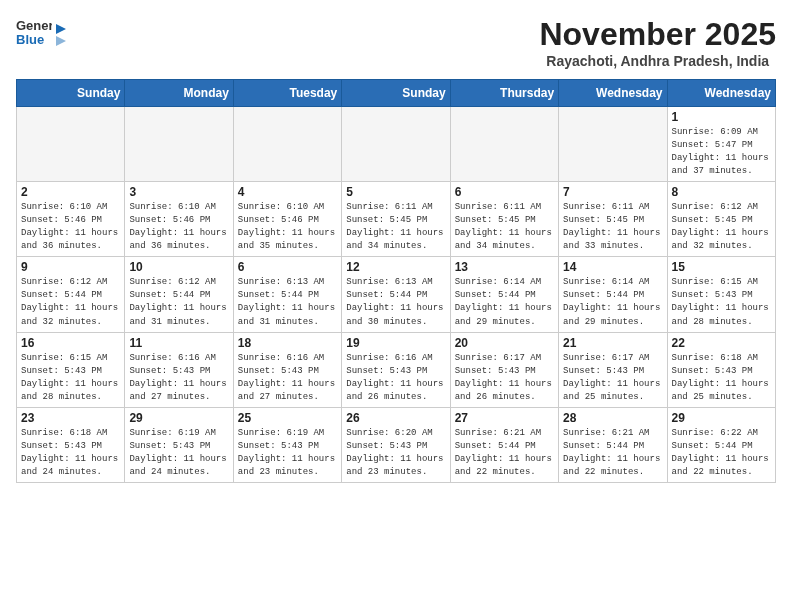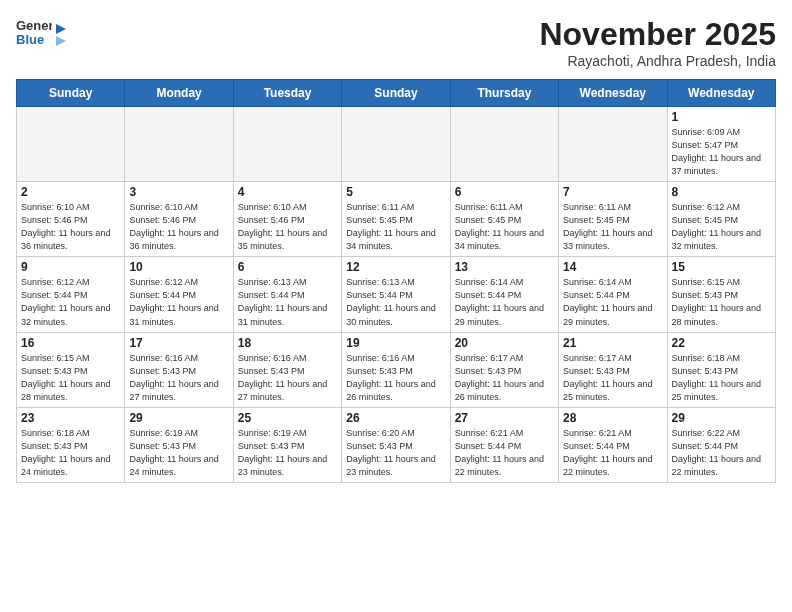--- a/index.html
+++ b/index.html
@@ -14,42 +14,43 @@
       display: flex;
       justify-content: space-between;
       align-items: flex-start;
       margin-bottom: 10px;
     }
     .logo {
       display: flex;
       align-items: center;
       gap: 4px;
     }
-    .title-block { text-align: right; }
+    .title-block { text-align: center; }
     .month-title {
       font-size: 32px;
       font-weight: bold;
       color: #222;
     }
     .subtitle {
       font-size: 14px;
       color: #444;
+      font-weight: bold;
     }
     .calendar {
       width: 100%;
       border-collapse: collapse;
       border: 1px solid #ccc;
     }
     .calendar th {
       background-color: #2a6db5;
       color: #fff;
       font-size: 12px;
       font-weight: bold;
       padding: 6px 4px;
-      text-align: center;
+      text-align: right;
       border: 1px solid #1a5a9a;
     }
     .calendar td {
       vertical-align: top;
       border: 1px solid #ccc;
       padding: 3px 4px;
       font-size: 9.5px;
       color: #333;
       width: 108px;
       min-height: 70px;
@@ -65,20 +66,21 @@
       font-size: 12px;
       font-weight: bold;
       color: #222;
       display: block;
       margin-bottom: 2px;
     }
     .day-info {
       font-size: 9px;
       color: #333;
       line-height: 1.45;
+      font-family: Liberation Mono, monospace;
     }
   </style>
 </head>
 <body>
 
 <div class="header">
   <div class="logo">
   <div class="logo-svg-wrap">
     <svg width="36" height="36" viewBox="0 0 36 36">
       <rect x="0" y="0" width="36" height="36" fill="none"></rect>
@@ -182,21 +184,21 @@
           <span class="day-number">15</span>
           <div class="day-info">Sunrise: 6:15 AM<br>Sunset: 5:43 PM<br>Daylight: 11 hours and 28 minutes.</div>
         </td>
       </tr>
       <tr>
         <td>
           <span class="day-number">16</span>
           <div class="day-info">Sunrise: 6:15 AM<br>Sunset: 5:43 PM<br>Daylight: 11 hours and 28 minutes.</div>
         </td>
         <td>
-          <span class="day-number">17</span>
+          <span class="day-number">11</span>
           <div class="day-info">Sunrise: 6:16 AM<br>Sunset: 5:43 PM<br>Daylight: 11 hours and 27 minutes.</div>
         </td>
         <td>
           <span class="day-number">18</span>
           <div class="day-info">Sunrise: 6:16 AM<br>Sunset: 5:43 PM<br>Daylight: 11 hours and 27 minutes.</div>
         </td>
         <td>
           <span class="day-number">19</span>
           <div class="day-info">Sunrise: 6:16 AM<br>Sunset: 5:43 PM<br>Daylight: 11 hours and 26 minutes.</div>
         </td>

